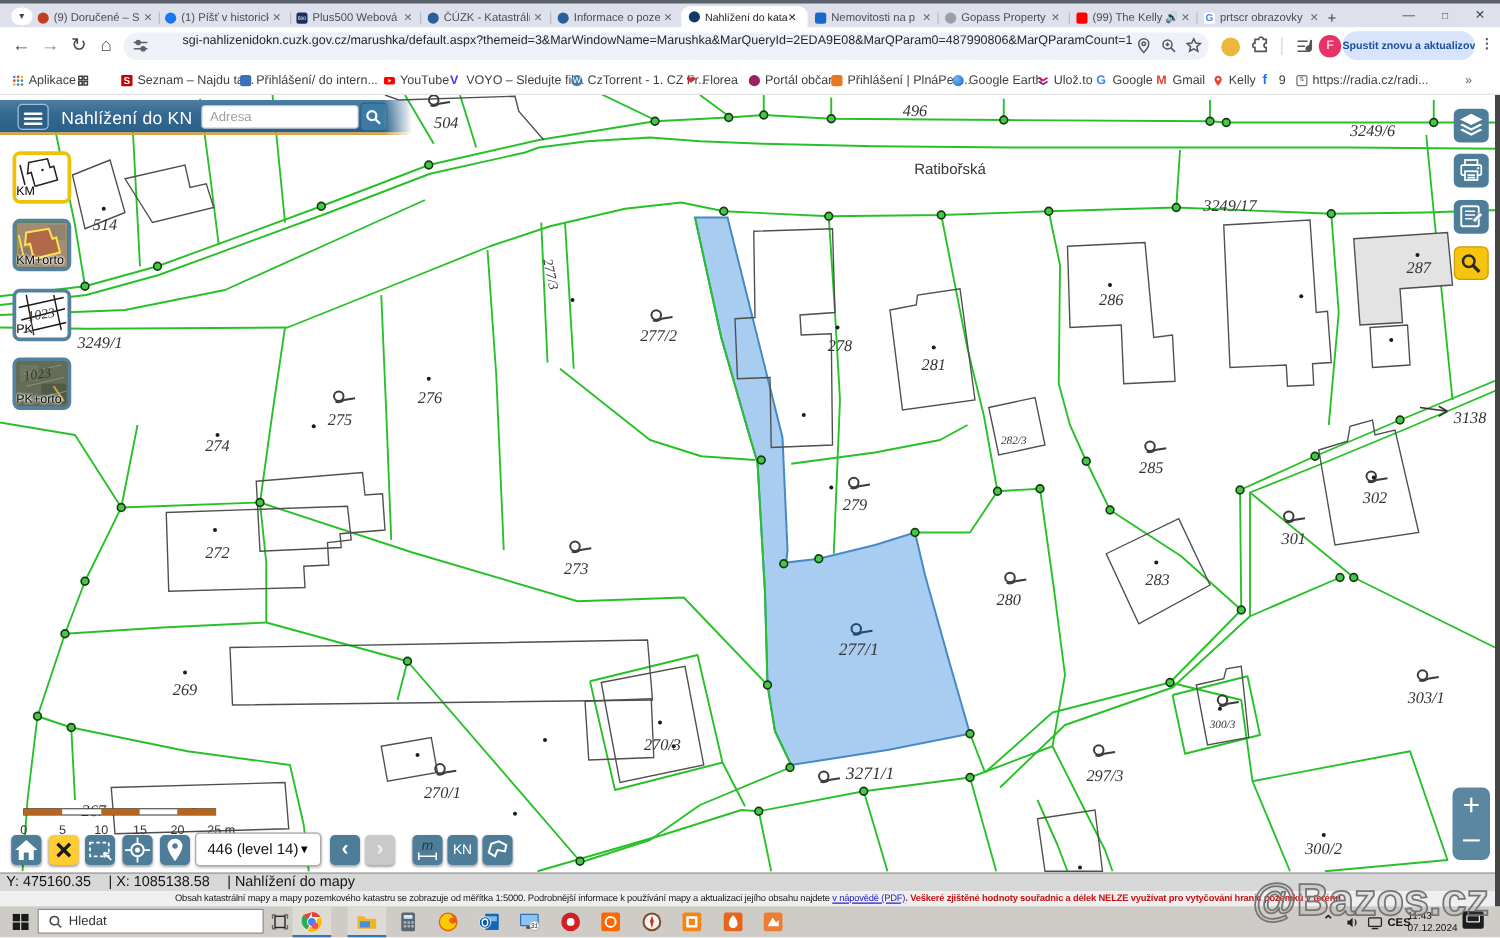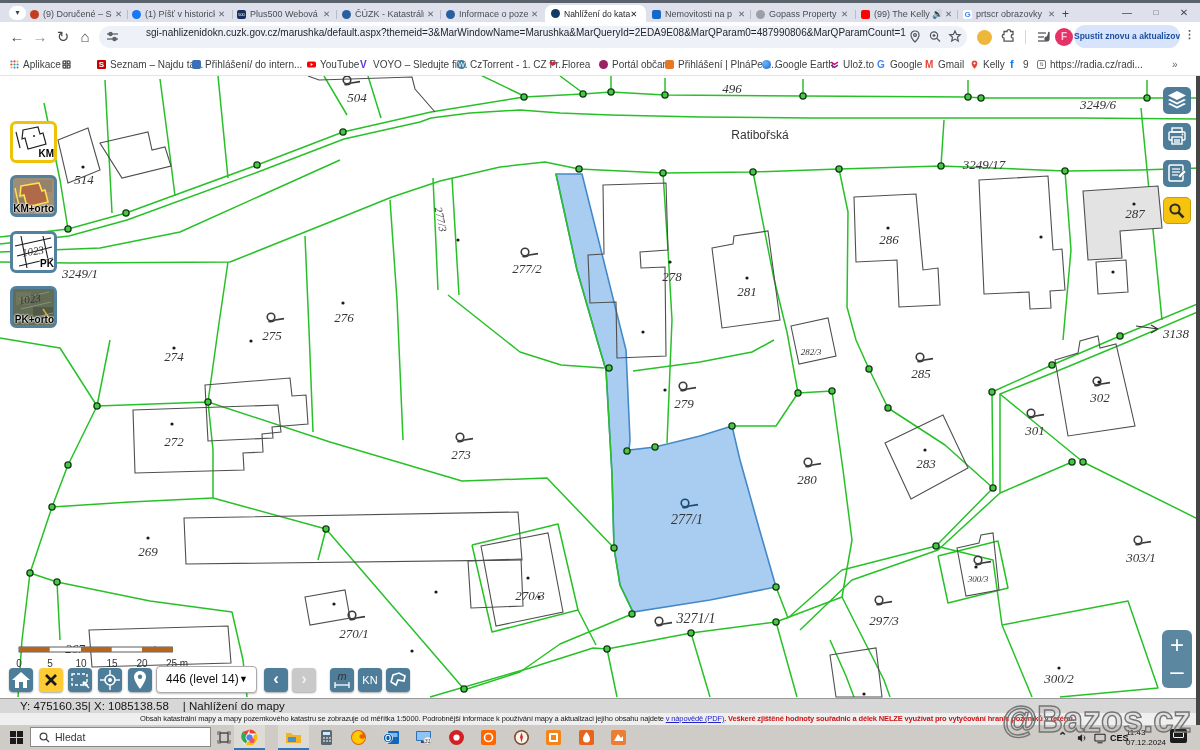--- a/index.html
+++ b/index.html
@@ -29,21 +29,21 @@
 #apphead{position:absolute;left:0;top:4px;width:330px;height:28px;
  background:linear-gradient(180deg,#4d7ea3 0%,#35688f 45%,#2a5f86 100%);
  border-bottom:2px solid #e2a237;
  -webkit-mask-image:linear-gradient(to right,#000 93%,rgba(0,0,0,0) 100%)}
 #hamb{position:absolute;left:14px;top:3px;width:25px;height:21px;border:1px solid #9fc3d8;border-radius:4px;background:#2d6089;padding:4px 4px}
 #hamb div{height:2px;background:#fff;margin:2px 0;border-radius:1px}
 #apptitle{position:absolute;left:49px;top:6px;color:#fff;font-size:14px;letter-spacing:.2px}
 #adresa{position:absolute;left:161px;top:4px;width:126px;height:19px;background:#fff;border:1px solid #b7c6cf;border-radius:3px;color:#9aa0a6;font-size:10.5px;line-height:18px;padding-left:6px}
 #srchbtn{position:absolute;left:288px;top:2px;width:22px;height:23px;background:#3c7ba3;border:1px solid #2d6089;border-radius:4px;color:#fff;text-align:center}
 .sidebtn{position:absolute;left:10px;width:47px;height:42px;border:3px solid #54819e;border-radius:6px;background:#fff;overflow:hidden}
-.sblbl{position:absolute;left:0;right:0;bottom:0px;text-align:right;font-size:10px;font-weight:bold;color:#000;
+.sblbl{position:absolute;left:0;right:0;bottom:0px;text-align:left;font-size:10px;font-weight:normal;color:#000;
  text-shadow:0 0 2px #fff,0 0 2px #fff,0 0 2px #fff}
 .rbtn{position:absolute;left:1163px;width:28px;height:27px;background:#4e7d99;border-radius:5px;color:#fff;text-align:center}
 .tbtn{position:absolute;top:668px;width:24px;height:24px;background:#4e7d99;border-radius:4px;box-shadow:0 1px 2px rgba(0,0,0,.35)}
 
 #statusbar{left:0;top:698px;width:1200px;height:15px;background:#d7d7d7;font-size:11.5px;color:#141414;line-height:15px;border-top:1px solid #9a9a9a}
 #infobar{left:0;top:713px;width:1200px;height:12px;background:#efefef;font-size:7.5px;letter-spacing:-0.15px;line-height:12px;white-space:nowrap}
 #taskbar{left:0;top:725px;width:1200px;height:25px;background:#cfccc7}
 .tico{position:absolute;top:729px;width:17px;height:17px}
 #watermark{left:1002px;top:699px;width:200px;font-size:36px;font-weight:bold;letter-spacing:2px;color:rgba(130,130,130,.13);
  -webkit-text-stroke:1.4px #757575;letter-spacing:0px;z-index:60}
@@ -521,20 +521,33 @@
       <rect x="81" y="647" width="30.7" height="5" fill="#b5651d"></rect>
       <rect x="142" y="647" width="30.7" height="5" fill="#b5651d"></rect>
       <rect x="142" y="647" width="30.5" height="5" fill="#b5651d"></rect>
       <text x="19" y="667" font-size="10" text-anchor="middle" class="sans" fill="#111">0</text>
       <text x="50" y="667" font-size="10" text-anchor="middle" class="sans" fill="#111">5</text>
       <text x="81" y="667" font-size="10" text-anchor="middle" class="sans" fill="#111">10</text>
       <text x="112" y="667" font-size="10" text-anchor="middle" class="sans" fill="#111">15</text>
       <text x="142" y="667" font-size="10" text-anchor="middle" class="sans" fill="#111">20</text>
       <text x="177" y="667" font-size="10" text-anchor="middle" class="sans" fill="#111">25 m</text>
     </svg>
+<div id="apphead">
+      <div id="hamb">
+        <div></div>
+        <div></div>
+        <div></div>
+      </div>
+      <div id="apptitle">Nahlížení do KN</div>
+      <div id="adresa">Adresa</div>
+      <div id="srchbtn"><svg width="14" height="14" viewBox="0 0 14 14" style="margin-top:4px">
+          <circle cx="5.5" cy="5.5" r="3.6" fill="none" stroke="#fff" stroke-width="1.8"></circle>
+          <line x1="8.3" y1="8.3" x2="12" y2="12" stroke="#fff" stroke-width="1.8"></line>
+        </svg></div>
+    </div>
     <div class="sidebtn" style="top:45px;border-color:#edc208">
 <svg width="41" height="36" viewBox="0 0 41 36">
         <g stroke="#222" stroke-width="1.2" fill="none">
 <path d="M10,6 L25,3 L27,10 L30,9 L33,20 L15,25 L12,14 L9,15 Z"></path>
           <path d="M3,8 L7,24"></path>
         </g>
 <circle cx="21" cy="12" r="1" fill="#222"></circle>
       </svg>
 <div class="sblbl" style="bottom:1px">KM</div></div>
     <div class="sidebtn" style="top:99px;background:#4d7c0f">
@@ -643,21 +656,21 @@
           <line x1="5" y1="17" x2="19" y2="17"></line>
           <line x1="5" y1="14" x2="5" y2="20"></line>
           <line x1="19" y1="14" x2="19" y2="20"></line>
         </g>
       </svg></div>
     <div class="tbtn" style="left:358px;top:592px"><text></text><div style="color:#fff;font-size:11px;font-weight:normal;text-align:center;line-height:24px">KN</div></div>
     <div class="tbtn" style="left:386px;top:592px"><svg width="24" height="24" viewBox="0 0 24 24">
         <path d="M5,14 L7,7 L13,5 L19,8 L18,13 L12,12 L10,17 Z" fill="none" stroke="#fff" stroke-width="1.6"></path>
       </svg></div>
 </div>
-<div class="abs" id="statusbar"><span style="margin-left:20px">Y: 475160.35</span><span style="">| X: 1085138.58</span><span style="margin-left:14px">| Nahlížení do mapy</span></div>
+<div class="abs" id="statusbar"><span style="margin-left:5px">Y: 475160.35</span><span style="margin-left:14px">| X: 1085138.58</span><span style="margin-left:14px">| Nahlížení do mapy</span></div>
 <div class="abs" id="infobar"><span style="margin-left:140px;color:#1a1a1a">Obsah katastrální mapy a mapy pozemkového katastru se zobrazuje od měřítka 1:5000. Podrobnější informace k používání mapy a aktualizaci jejího obsahu najdete</span> <span style="color:#2222cc;text-decoration:underline">v nápovědě (PDF)</span><span style="color:#cc1111;font-weight:bold">. Veškeré zjištěné hodnoty souřadnic a délek NELZE využívat pro vytyčování hranic pozemků v terénu.</span></div>
 <div class="abs" id="taskbar"></div>
 <svg class="abs" style="left:10px;top:731px" width="13" height="13" viewBox="0 0 13 13">
     <g fill="#1a1a1a">
       <rect x="0" y="0" width="6" height="6"></rect>
       <rect x="7" y="0" width="6" height="6"></rect>
       <rect x="0" y="7" width="6" height="6"></rect>
       <rect x="7" y="7" width="6" height="6"></rect>
     </g>
   </svg>

